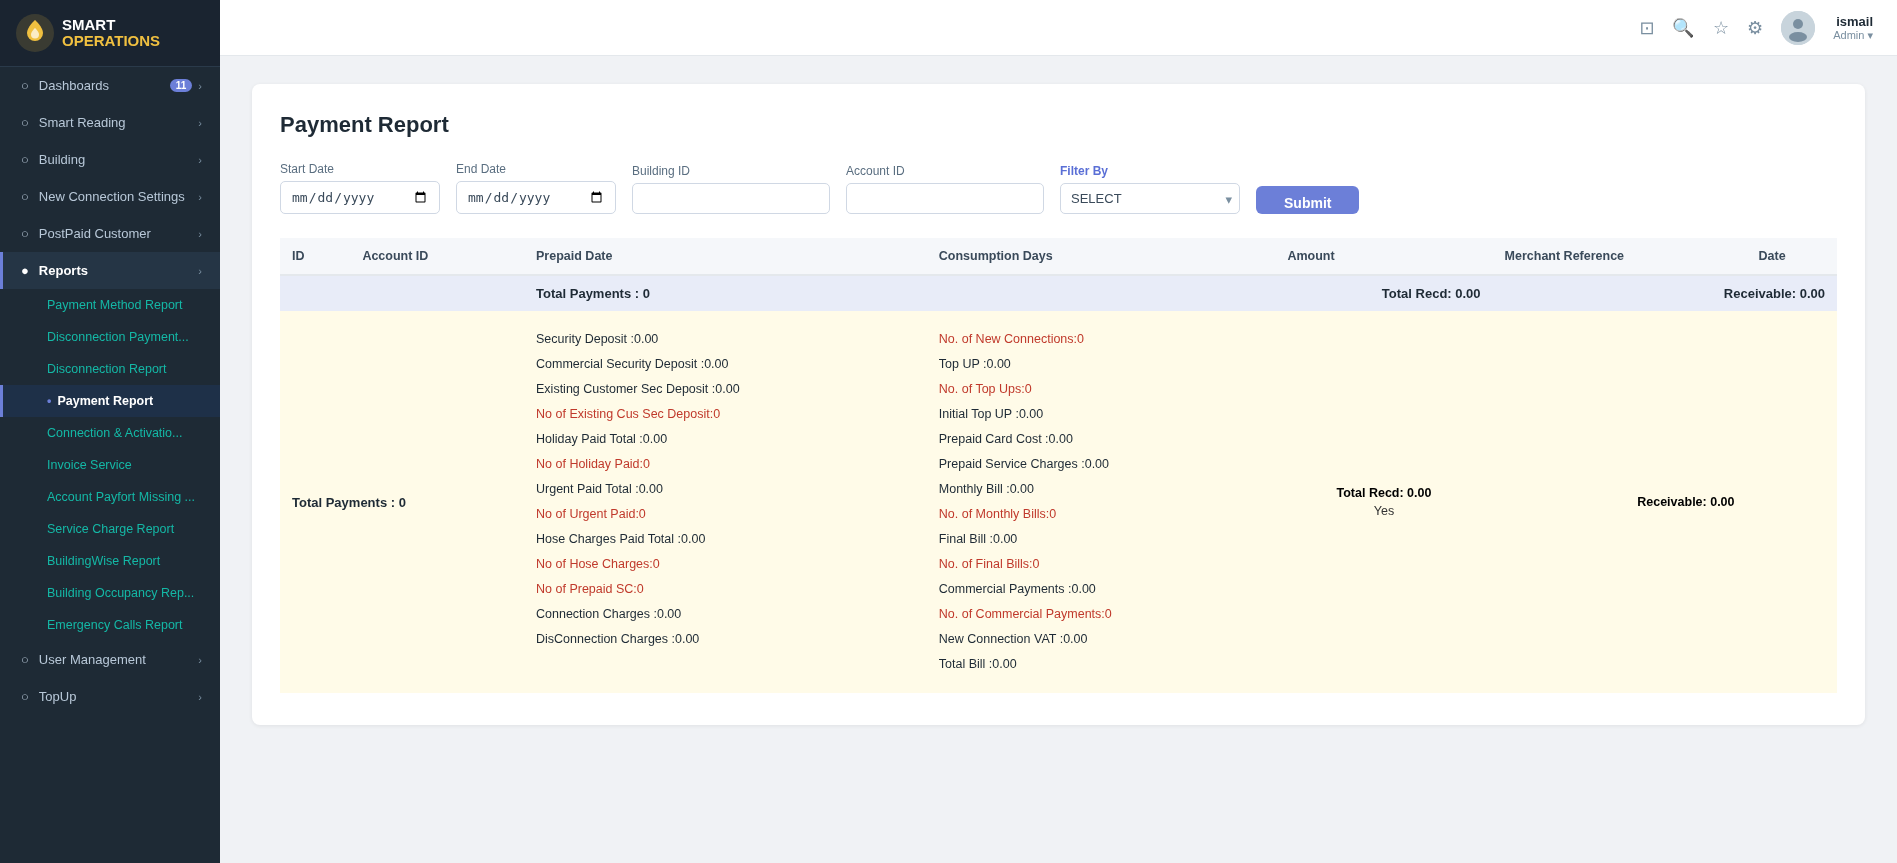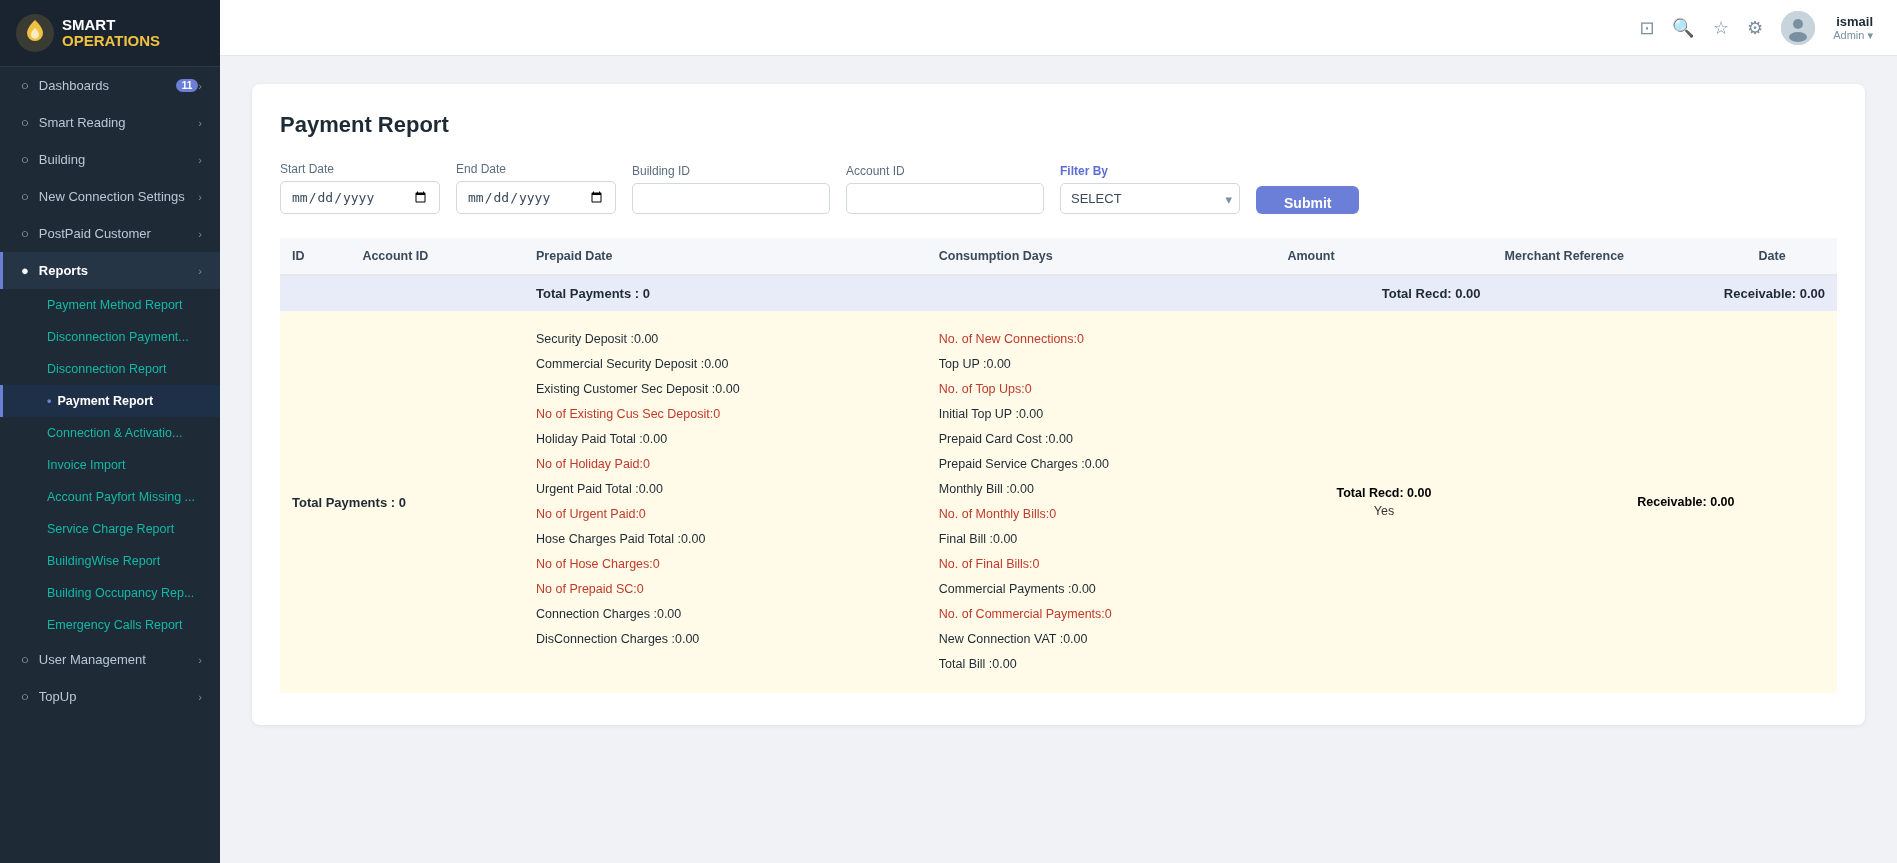--- a/index.html
+++ b/index.html
@@ -222,21 +222,21 @@
       <div class="logo-text-smart">SMART</div>
       <div class="logo-text-ops">OPERATIONS</div>
     </div>
   </div>
 
   <div class="sidebar-nav-item">
     <div class="left">
       <span>○</span>
       <span>Dashboards</span>
     </div>
-    <div style="display:flex;align-items:center;gap:0;">
+    <div style="display:flex;align-items:center;gap:6px;">
       <span class="badge">11</span>
       <span class="chevron">›</span>
     </div>
   </div>
 
   <div class="sidebar-nav-item">
     <div class="left">
       <span>○</span>
       <span>Smart Reading</span>
     </div>
@@ -285,21 +285,21 @@
     <span>Disconnection Report</span>
   </div>
   <div class="sidebar-sub-item active" style="color:#fff;font-weight:700;border-left:3px solid #6c7fd8;background:#1e3048;">
     <span style="margin-right:6px;color:#6c7fd8;">•</span>
     <span>Payment Report</span>
   </div>
   <div class="sidebar-sub-item">
     <span>Connection &amp; Activatio...</span>
   </div>
   <div class="sidebar-sub-item">
-    <span>Invoice Import</span>
+    <span>Invoice Service</span>
   </div>
   <div class="sidebar-sub-item">
     <span>Account Payfort Missing ...</span>
   </div>
   <div class="sidebar-sub-item">
     <span>Service Charge Report</span>
   </div>
   <div class="sidebar-sub-item">
     <span>BuildingWise Report</span>
   </div>

